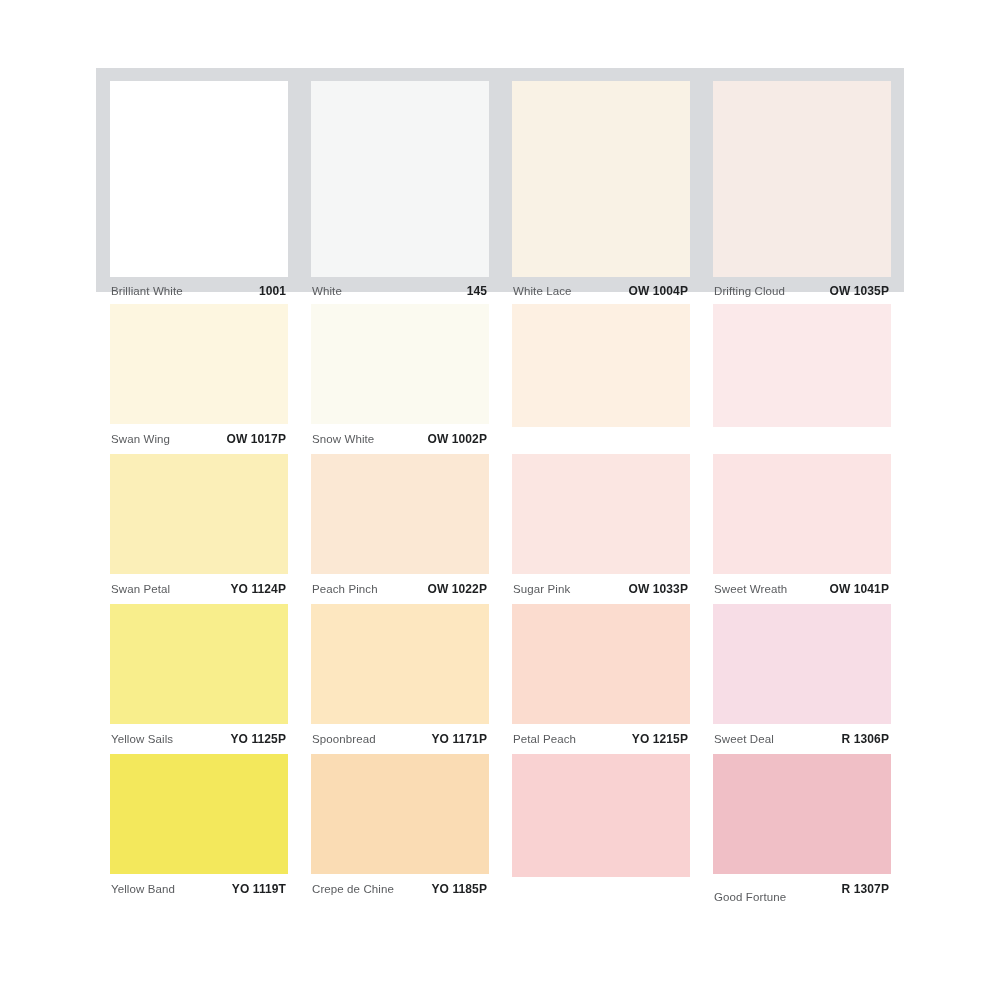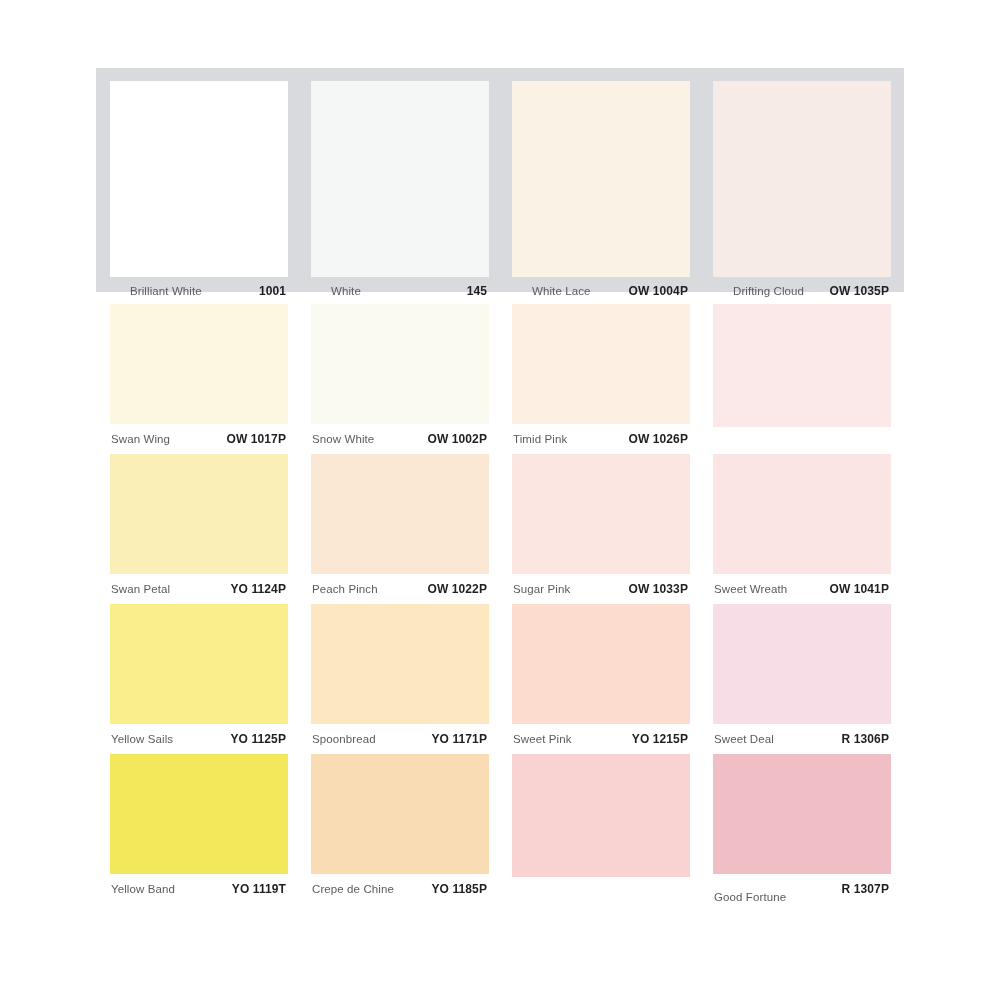--- a/index.html
+++ b/index.html
@@ -79,21 +79,20 @@
 
   
   .row-0 .swatch-chip {
     height: 196px;
   }
   .row-0 {
     height: 223px;
   }
   .row-0 .swatch-caption {
     height: 27px;
-    margin-left: 19px;
   }
 </style>
 </head>
 <body>
 
 <div id="palette-page" style="background: rgb(255, 255, 255);">
 
   <div id="row-highlight-band" style="background: rgb(216, 218, 221);"></div>
 
   <div id="swatch-grid">
@@ -134,24 +133,20 @@
       </div>
       <div class="swatch-cell row-1">
         <div class="swatch-chip" style="background: rgb(251, 250, 240);"></div>
         <div class="swatch-caption">
           <span class="swatch-name" style="color: rgb(89, 91, 94);">Snow White</span>
           <span class="swatch-code" style="color: rgb(29, 31, 33);">OW 1002P</span>
         </div>
       </div>
       <div class="swatch-cell row-1">
         <div class="swatch-chip" style="background: rgb(253, 240, 226);"></div>
-        <div class="swatch-caption">
-          <span class="swatch-name" style="color: rgb(89, 91, 94);">Timid Pink</span>
-          <span class="swatch-code" style="color: rgb(29, 31, 33);">OW 1026P</span>
-        </div>
       </div>
       <div class="swatch-cell row-1">
         <div class="swatch-chip" style="background: rgb(251, 233, 234);"></div>
       </div>
       <div class="swatch-cell row-2">
         <div class="swatch-chip" style="background: rgb(251, 239, 184);"></div>
         <div class="swatch-caption">
           <span class="swatch-name" style="color: rgb(89, 91, 94);">Swan Petal</span>
           <span class="swatch-code" style="color: rgb(29, 31, 33);">YO 1124P</span>
         </div>
@@ -187,21 +182,21 @@
       <div class="swatch-cell row-3">
         <div class="swatch-chip" style="background: rgb(253, 231, 192);"></div>
         <div class="swatch-caption">
           <span class="swatch-name" style="color: rgb(89, 91, 94);">Spoonbread</span>
           <span class="swatch-code" style="color: rgb(29, 31, 33);">YO 1171P</span>
         </div>
       </div>
       <div class="swatch-cell row-3">
         <div class="swatch-chip" style="background: rgb(251, 220, 207);"></div>
         <div class="swatch-caption">
-          <span class="swatch-name" style="color: rgb(89, 91, 94);">Sweet Pink</span>
+          <span class="swatch-name" style="color: rgb(89, 91, 94);">Petal Peach</span>
           <span class="swatch-code" style="color: rgb(29, 31, 33);">YO 1215P</span>
         </div>
       </div>
       <div class="swatch-cell row-3">
         <div class="swatch-chip" style="background: rgb(247, 221, 230);"></div>
         <div class="swatch-caption">
           <span class="swatch-name" style="color: rgb(89, 91, 94);">Sweet Deal</span>
           <span class="swatch-code" style="color: rgb(29, 31, 33);">R 1306P</span>
         </div>
       </div>

